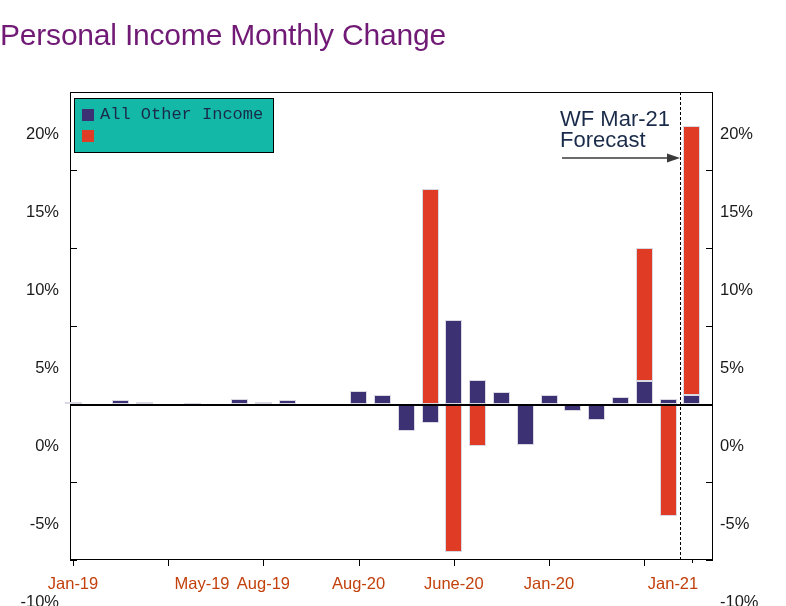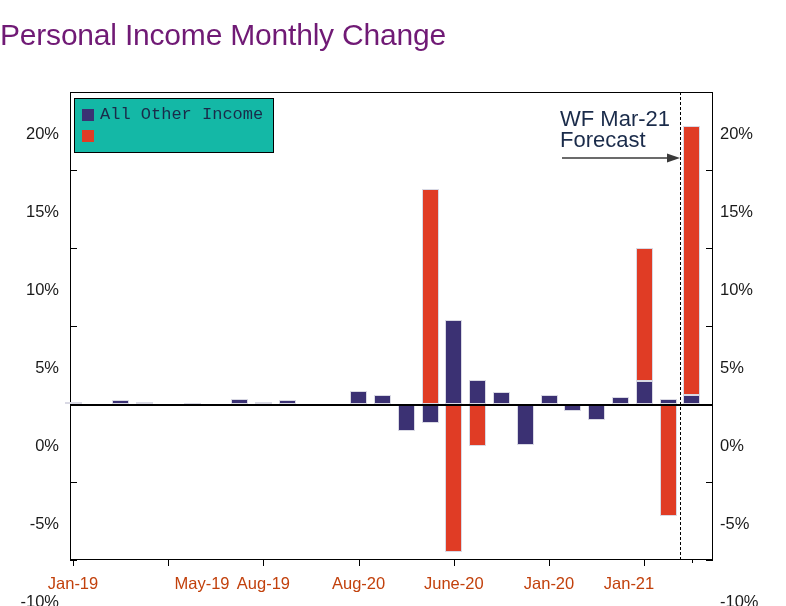--- a/index.html
+++ b/index.html
@@ -213,21 +213,21 @@
       <div class="xlabel" style="left: 168px; margin-left: 34px;">May-19</div>
       <div style="position: absolute; left: 263.4px; top: 559px; width: 1px; height: 7px; background: rgb(0, 0, 0);"></div>
       <div class="xlabel" style="left: 263.4px;">Aug-19</div>
       <div style="position: absolute; left: 358.6px; top: 559px; width: 1px; height: 7px; background: rgb(0, 0, 0);"></div>
       <div class="xlabel" style="left: 358.6px;">Aug-20</div>
       <div style="position: absolute; left: 453.8px; top: 559px; width: 1px; height: 7px; background: rgb(0, 0, 0);"></div>
       <div class="xlabel" style="left: 453.8px;">June-20</div>
       <div style="position: absolute; left: 549px; top: 559px; width: 1px; height: 7px; background: rgb(0, 0, 0);"></div>
       <div class="xlabel" style="left: 549px;">Jan-20</div>
       <div style="position: absolute; left: 644.2px; top: 559px; width: 1px; height: 7px; background: rgb(0, 0, 0);"></div>
-      <div class="xlabel" style="left: 629px;">Jan-21</div>
+      <div class="xlabel" style="left: 673px;">Jan-21</div>
       <div style="position: absolute; left: 691.8px; top: 559px; width: 1px; height: 4px; background: rgb(0, 0, 0);"></div>
     </div>
 
   <div id="legend">
     <div class="legend-row">
       <span class="swatch navy"></span>
       <span class="legend-text">All Other Income</span>
     </div>
     <div class="legend-row">
       <span class="swatch red"></span>

